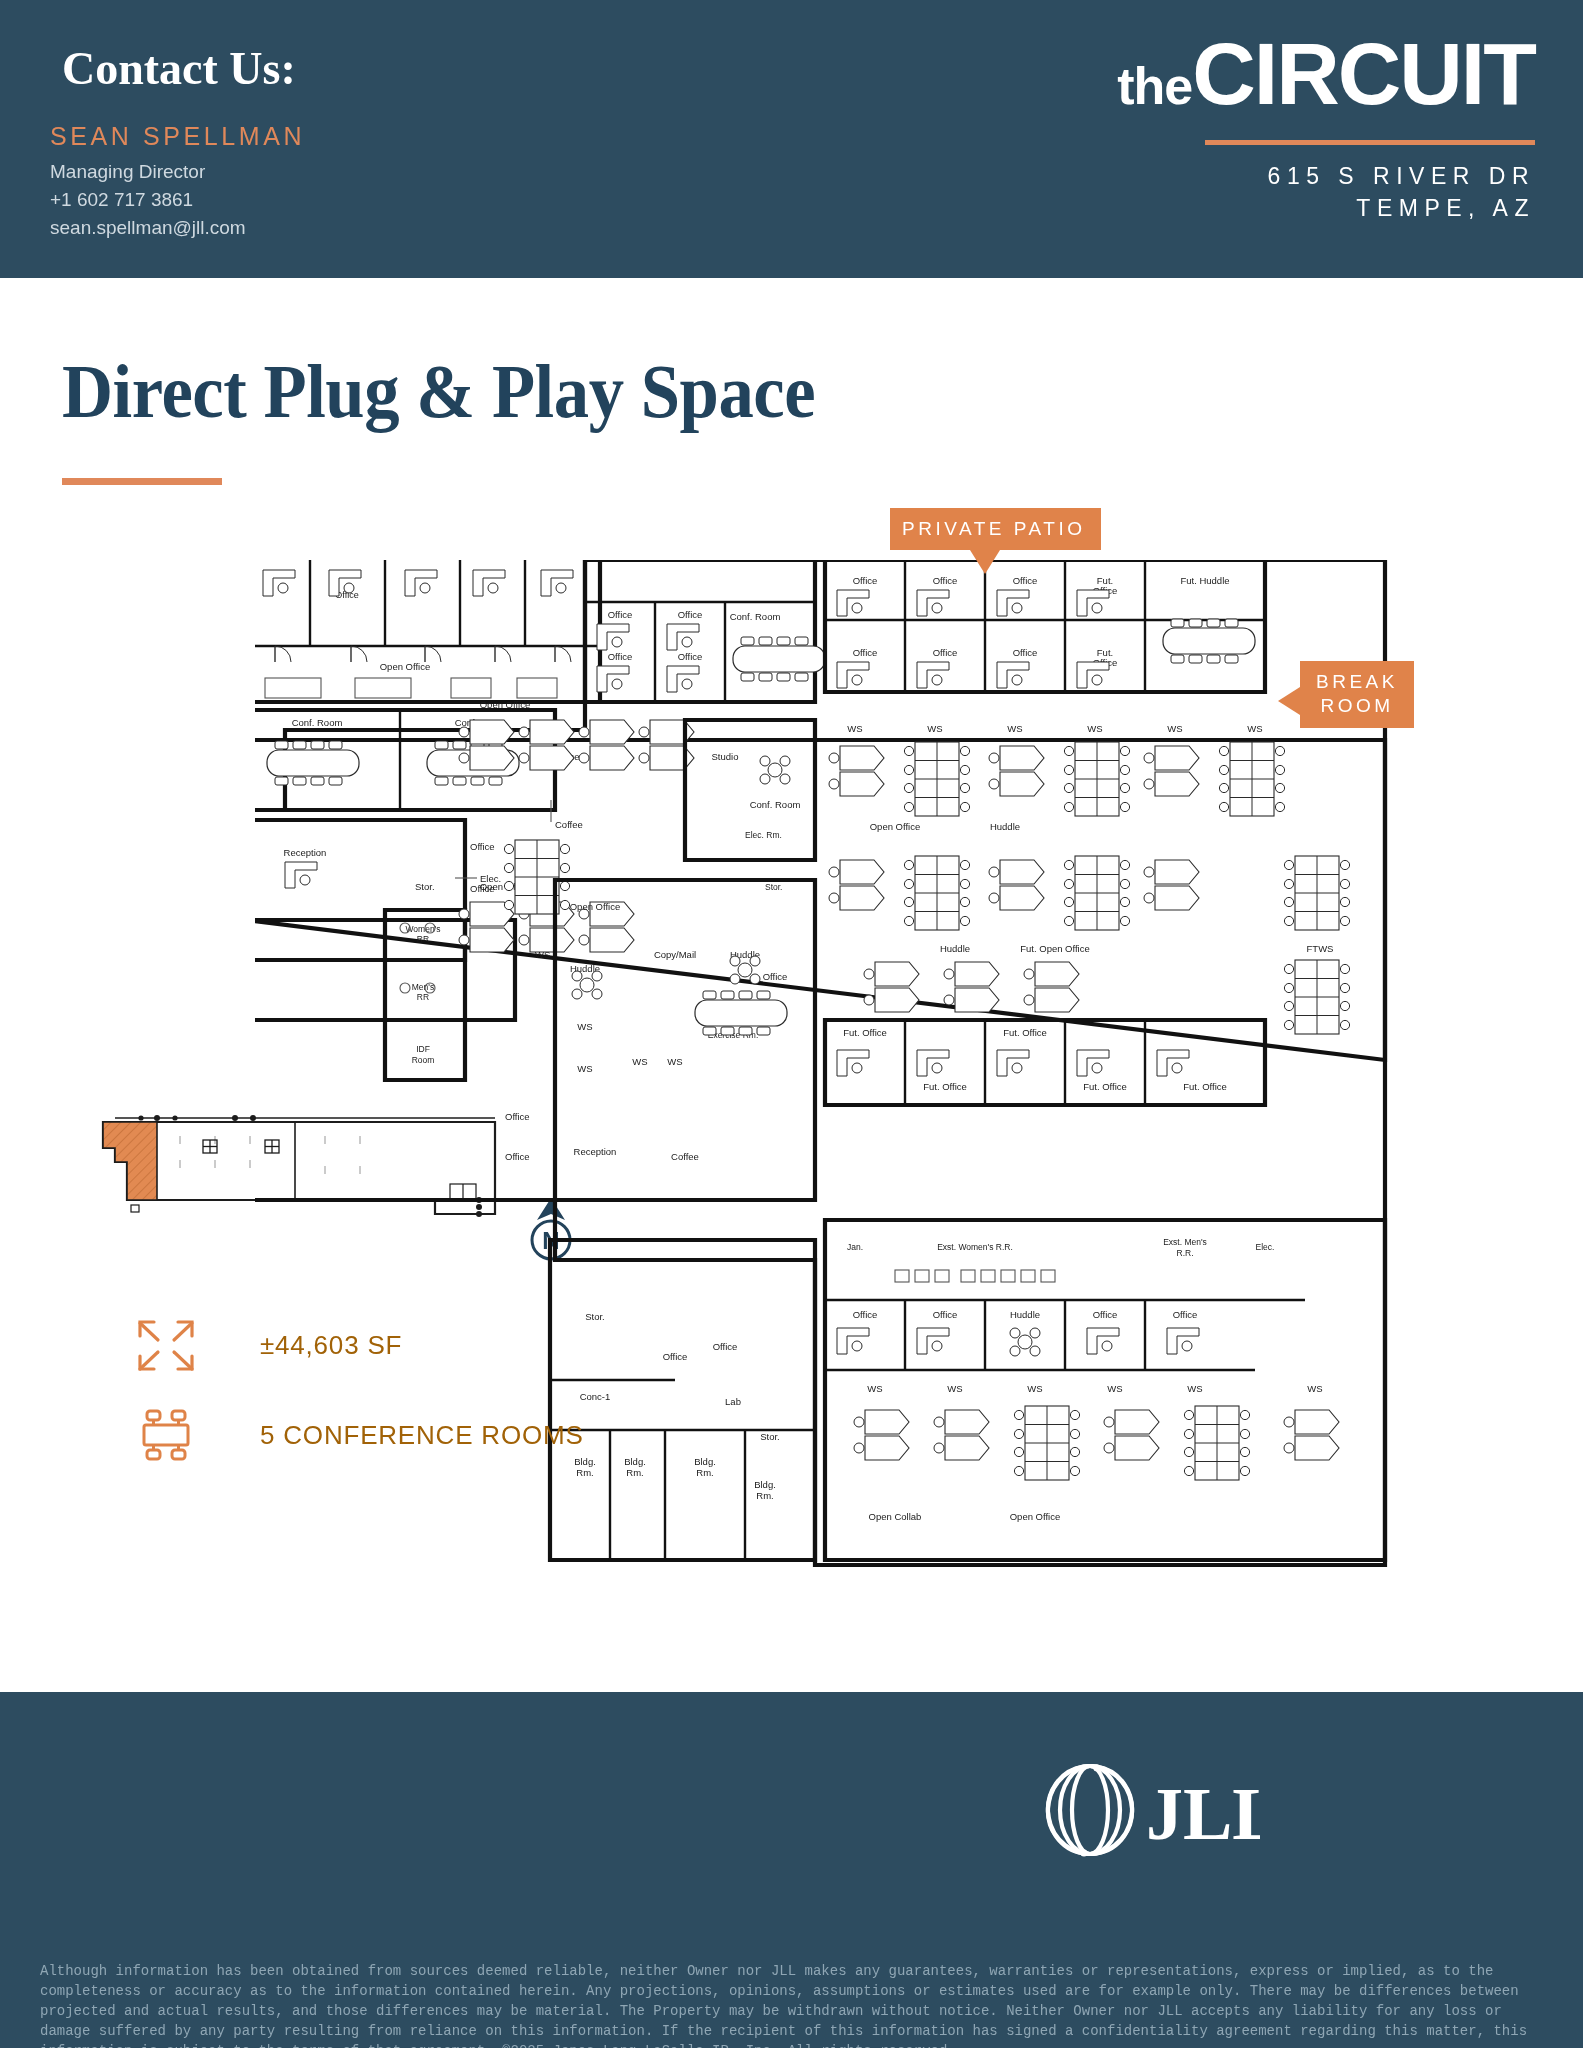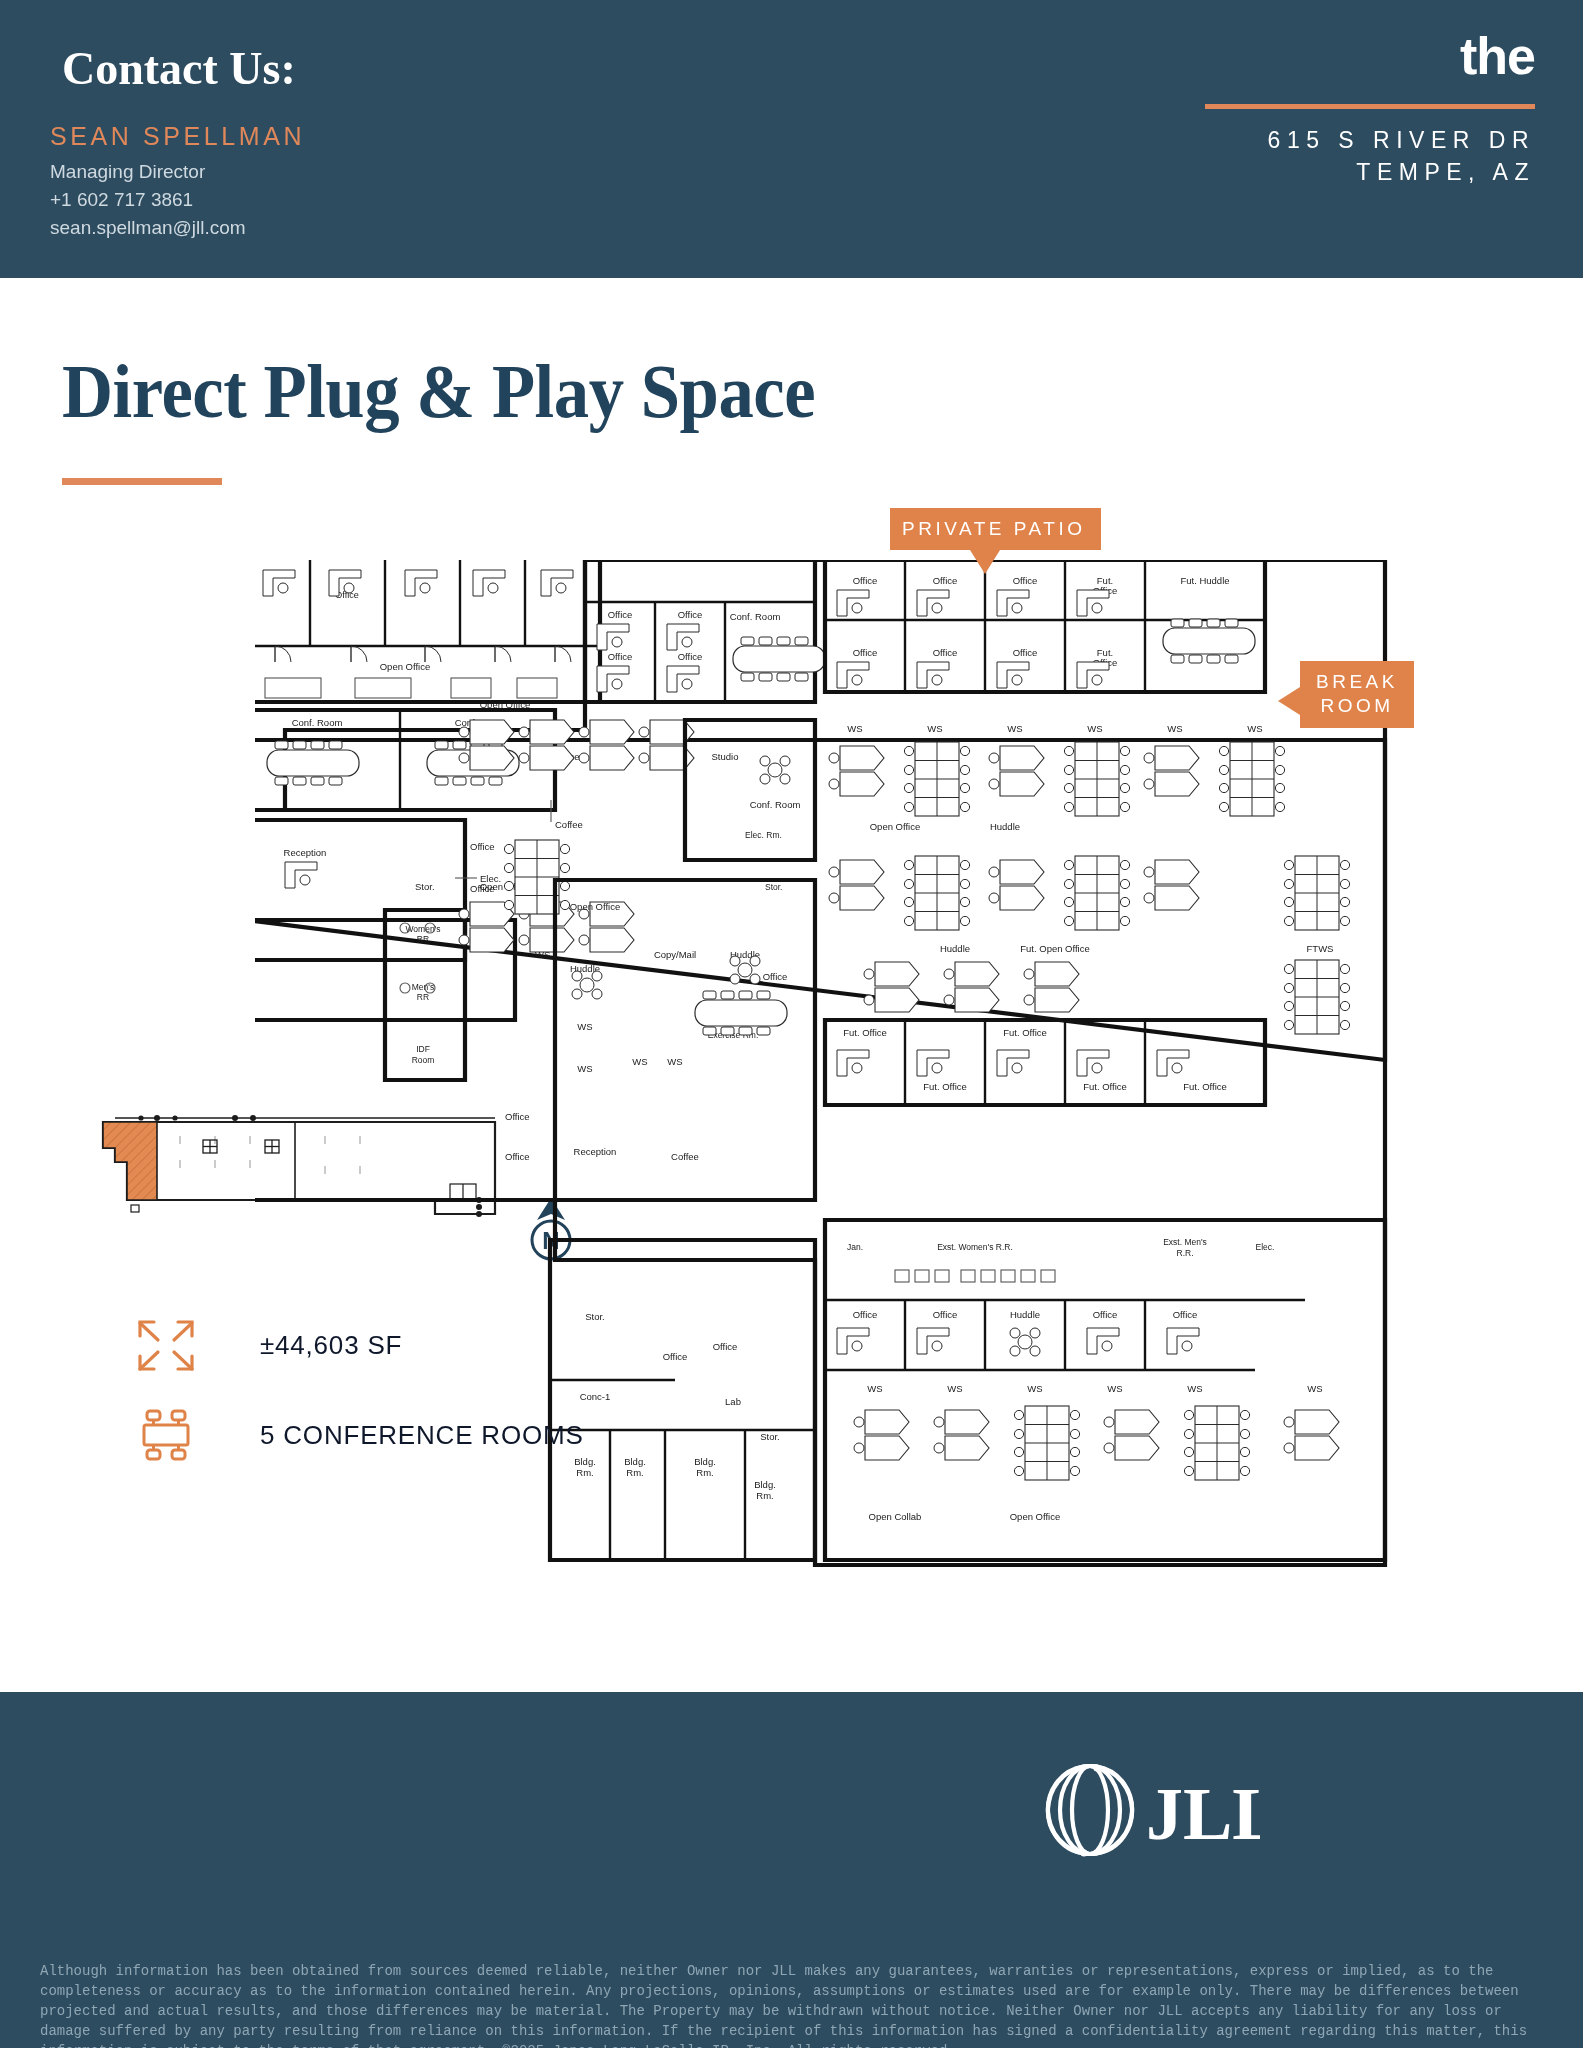--- a/index.html
+++ b/index.html
@@ -49,21 +49,21 @@
   .title-rule {
     position: absolute; left: 62px; top: 478px;
     width: 160px; height: 7px; background: #e0885a;
   }
 
   
   .stats { position: absolute; left: 130px; top: 1300px; }
   .stat-row { display: flex; align-items: center; height: 90px; }
   .stat-icon { width: 72px; height: 62px; flex: 0 0 72px; }
   .stat-label {
-    margin-left: 58px; font-size: 26px; color: #0f172a;
+    margin-left: 58px; font-size: 26px; color: #a16207;
     letter-spacing: 0.8px; font-weight: 400; white-space: nowrap;
   }
 
   
   .keymap { position: absolute; left: 95px; top: 1088px; width: 420px; height: 140px; }
   .compass { position: absolute; left: 525px; top: 1196px; width: 52px; height: 66px; }
 
   
   .plan { position: absolute; left: 255px; top: 560px; width: 1150px; height: 1020px; }
   .plan svg { display: block; }
@@ -111,20 +111,21 @@
     font-size: 14px; line-height: 1.42; color: #8fa6b4; font-weight: 400; font-family: Liberation Mono, monospace;
   }
 </style>
 </head>
 <body>
 
 <div class="header">
   <div class="brand-block">
     <div class="brand-line">
       <span class="brand-the">the</span>
+        <span class="brand-circuit">CIRCUIT</span>
     </div>
     <div class="brand-rule"></div>
     <div class="addr">615 S RIVER DR</div>
     <div class="addr" style="margin-top:0">TEMPE, AZ</div>
   </div>
 </div>
 
 <div class="title">Direct Plug &amp; Play Space</div>
 <div class="title-rule"></div>
 

